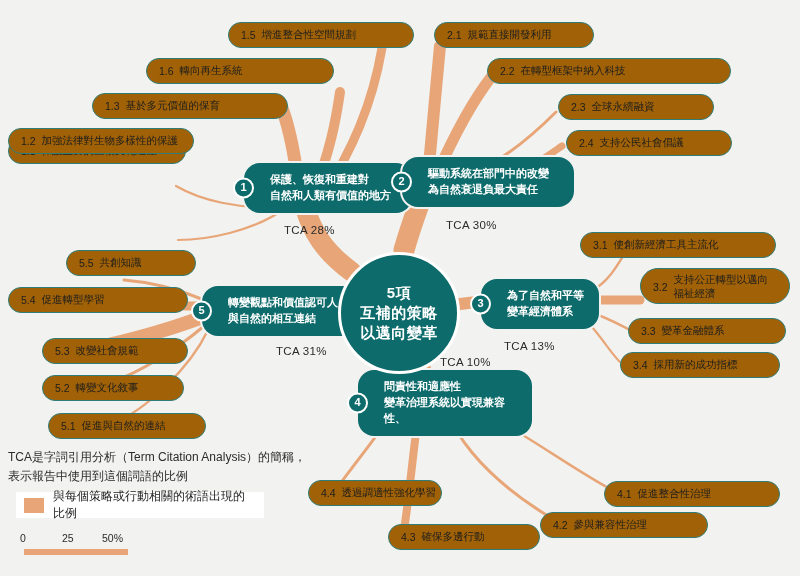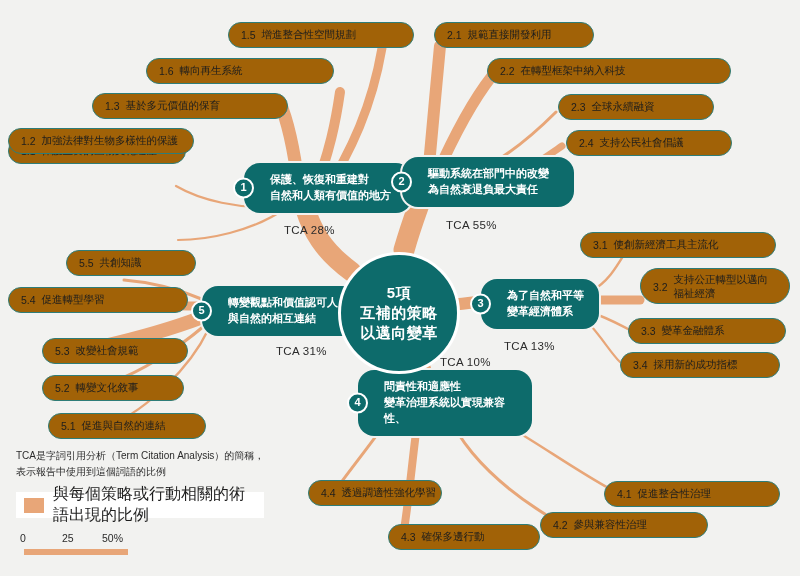--- a/index.html
+++ b/index.html
@@ -112,43 +112,43 @@
     color: #1d1d1d;
     margin-right: 6px;
     flex: none;
   }
   .leaf.two .num { align-self: flex-start; margin-top: 11px; }
   .leaf .ltxt { display: inline-block; }
 
   
   .note {
     position: absolute;
-    left: 16px; top: 448px;
+    left: 8px; top: 448px;
     width: 300px;
-    font-size: 10px;
+    font-size: 12px;
     line-height: 1.6;
     color: #2b2b2b;
   }
   .legend-box {
     position: absolute;
     left: 16px; top: 492px;
     width: 248px; height: 26px;
     background: #ffffff;
     display: flex;
     align-items: center;
     padding: 0 8px;
     box-sizing: border-box;
   }
   .legend-swatch {
     width: 20px; height: 15px;
     background: #e8a678;
     margin-right: 9px;
     flex: none;
   }
-  .legend-label { font-size: 16px; color: #1d1d1d; }
+  .legend-label { font-size: 12px; color: #1d1d1d; }
 
   .scale { position: absolute; left: 20px; top: 532px; width: 110px; }
   .scale-ticks {
     position: relative;
     height: 15px;
     font-size: 10.5px;
     color: #2b2b2b;
   }
   .scale-ticks span { position: absolute; top: 0; }
   .scale-bar {
@@ -213,21 +213,21 @@
     <span class="stxt">保護、恢復和重建對</span>
     <span class="stxt">自然和人類有價值的地方</span>
   </div>
   <div class="tca" style="left:284px; top:224px;">TCA 28%</div>
 
   <div class="strat" style="left:402px; top:157px; width:172px;">
     <span class="badge">2</span>
     <span class="stxt">驅動系統在部門中的改變</span>
     <span class="stxt">為自然衰退負最大責任</span>
   </div>
-  <div class="tca" style="left:446px; top:219px;">TCA 55%</div>
+  <div class="tca" style="left:446px; top:219px;">TCA 30%</div>
 
   <div class="strat" style="left:481px; top:279px; width:118px;">
     <span class="badge">3</span>
     <span class="stxt">為了自然和平等</span>
     <span class="stxt">變革經濟體系</span>
   </div>
   <div class="tca" style="left:504px; top:340px;">TCA 13%</div>
 
   <div class="strat" style="left:358px; top:370px; width:174px;">
     <span class="badge">4</span>

